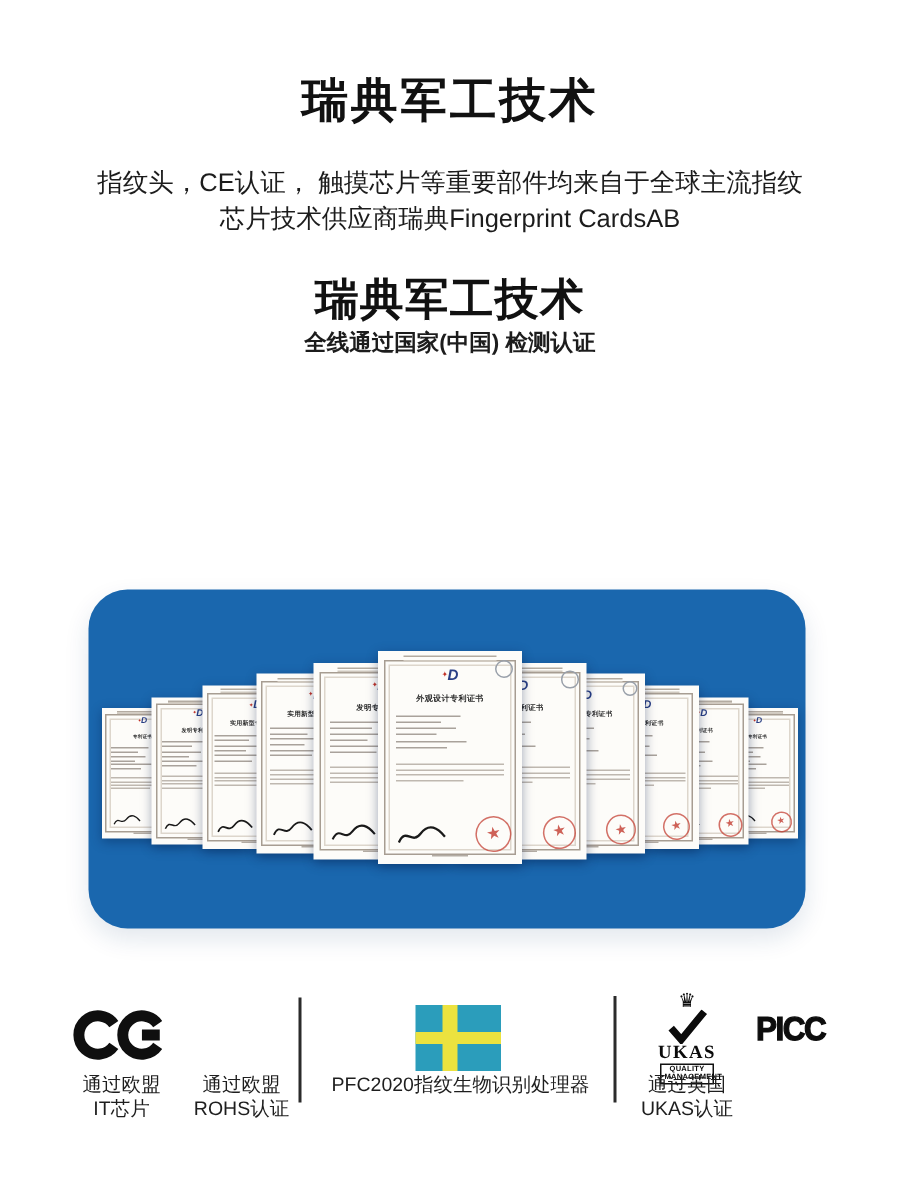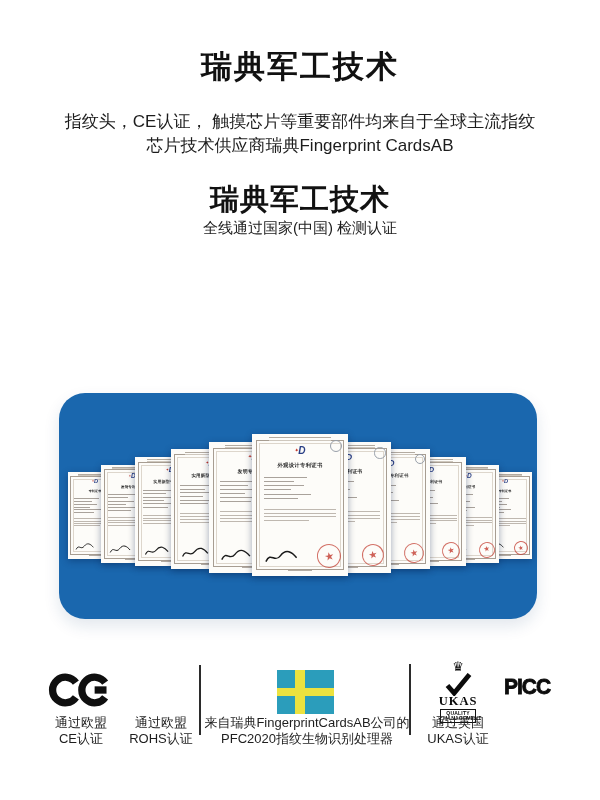--- a/index.html
+++ b/index.html
@@ -15,21 +15,21 @@
   .page{position:relative;width:600px;height:800px;background:#fff;overflow:hidden;margin:0 auto;}
 
   
   .page-title{position:absolute;top:46px;left:0;width:100%;text-align:center;
     font-size:31px;font-weight:700;letter-spacing:2px;color:#111;}
   .intro{position:absolute;top:110px;left:0;width:100%;text-align:center;
     font-size:17px;line-height:23.5px;font-weight:500;color:#1c1c1c;}
   .h2{position:absolute;top:180px;left:0;width:100%;text-align:center;
     font-size:29px;font-weight:700;letter-spacing:1px;color:#111;}
   .h2-sub{position:absolute;top:219px;left:0;width:100%;text-align:center;
-    font-size:15px;font-weight:400;color:#1c1c1c;}
+    font-size:15px;font-weight:700;color:#1c1c1c;}
   .cert-list{position:absolute;top:264px;left:0;width:100%;text-align:center;
     font-size:16.5px;line-height:22.5px;font-weight:500;color:#151515;}
 
   
   .panel{position:absolute;left:59px;top:393px;width:478px;height:226px;
     background:var(--panel-blue);border-radius:26px;box-shadow:0 7px 16px rgba(20,60,110,.12);}
   .cert{position:absolute;background:#fdfcf9;box-shadow:0 2px 7px rgba(0,25,70,.38);}
   .c-inner{position:absolute;inset:4.5%;border:1px solid #a79d92;}
   .c-inner::before{content:"";position:absolute;inset:2px;border:1px solid #ddd6cc;}
   .c-orn{position:absolute;top:2.2%;left:18%;right:18%;height:2.4%;
@@ -388,36 +388,35 @@
 
     <svg class="ce-logo" viewBox="0 0 70 40">
       <g fill="none" stroke="#0f0f0f" stroke-width="8">
         <path d="M30.5 12 A14 14 0 1 0 30.5 28"></path>
         <path d="M62.5 12 A14 14 0 1 0 62.5 28"></path>
         <path d="M51 20 H64"></path>
       </g>
     </svg>
     <div class="cap" style="left:31px;width:100px;">
       <div>通过欧盟</div>
-      <div>CE认证</div>
+      <div>IT芯片</div>
     </div>
 
     <div class="cap" style="left:112px;width:98px;">
       <div>通过欧盟</div>
       <div>ROHS认证</div>
     </div>
 
     <div class="vdiv" style="left:199px;top:5px;height:70px;"></div>
 
     <div class="flag">
       <div class="hbar"></div>
       <div class="vbar"></div>
     </div>
     <div class="cap" style="left:197px;width:220px;">
-      <div>来自瑞典FingerprintCardsAB公司的</div>
       <div>PFC2020指纹生物识别处理器</div>
     </div>
 
     <div class="vdiv" style="left:409px;top:4px;height:71px;"></div>
 
     <div class="ukas">
       <span class="crown">♛</span>
       <svg class="check" width="30" height="23" viewBox="0 0 30 24">
         <path d="M4 13 L11 21 L27 1.5" fill="none" stroke="#0b0b0b" stroke-width="5"></path>
       </svg>

